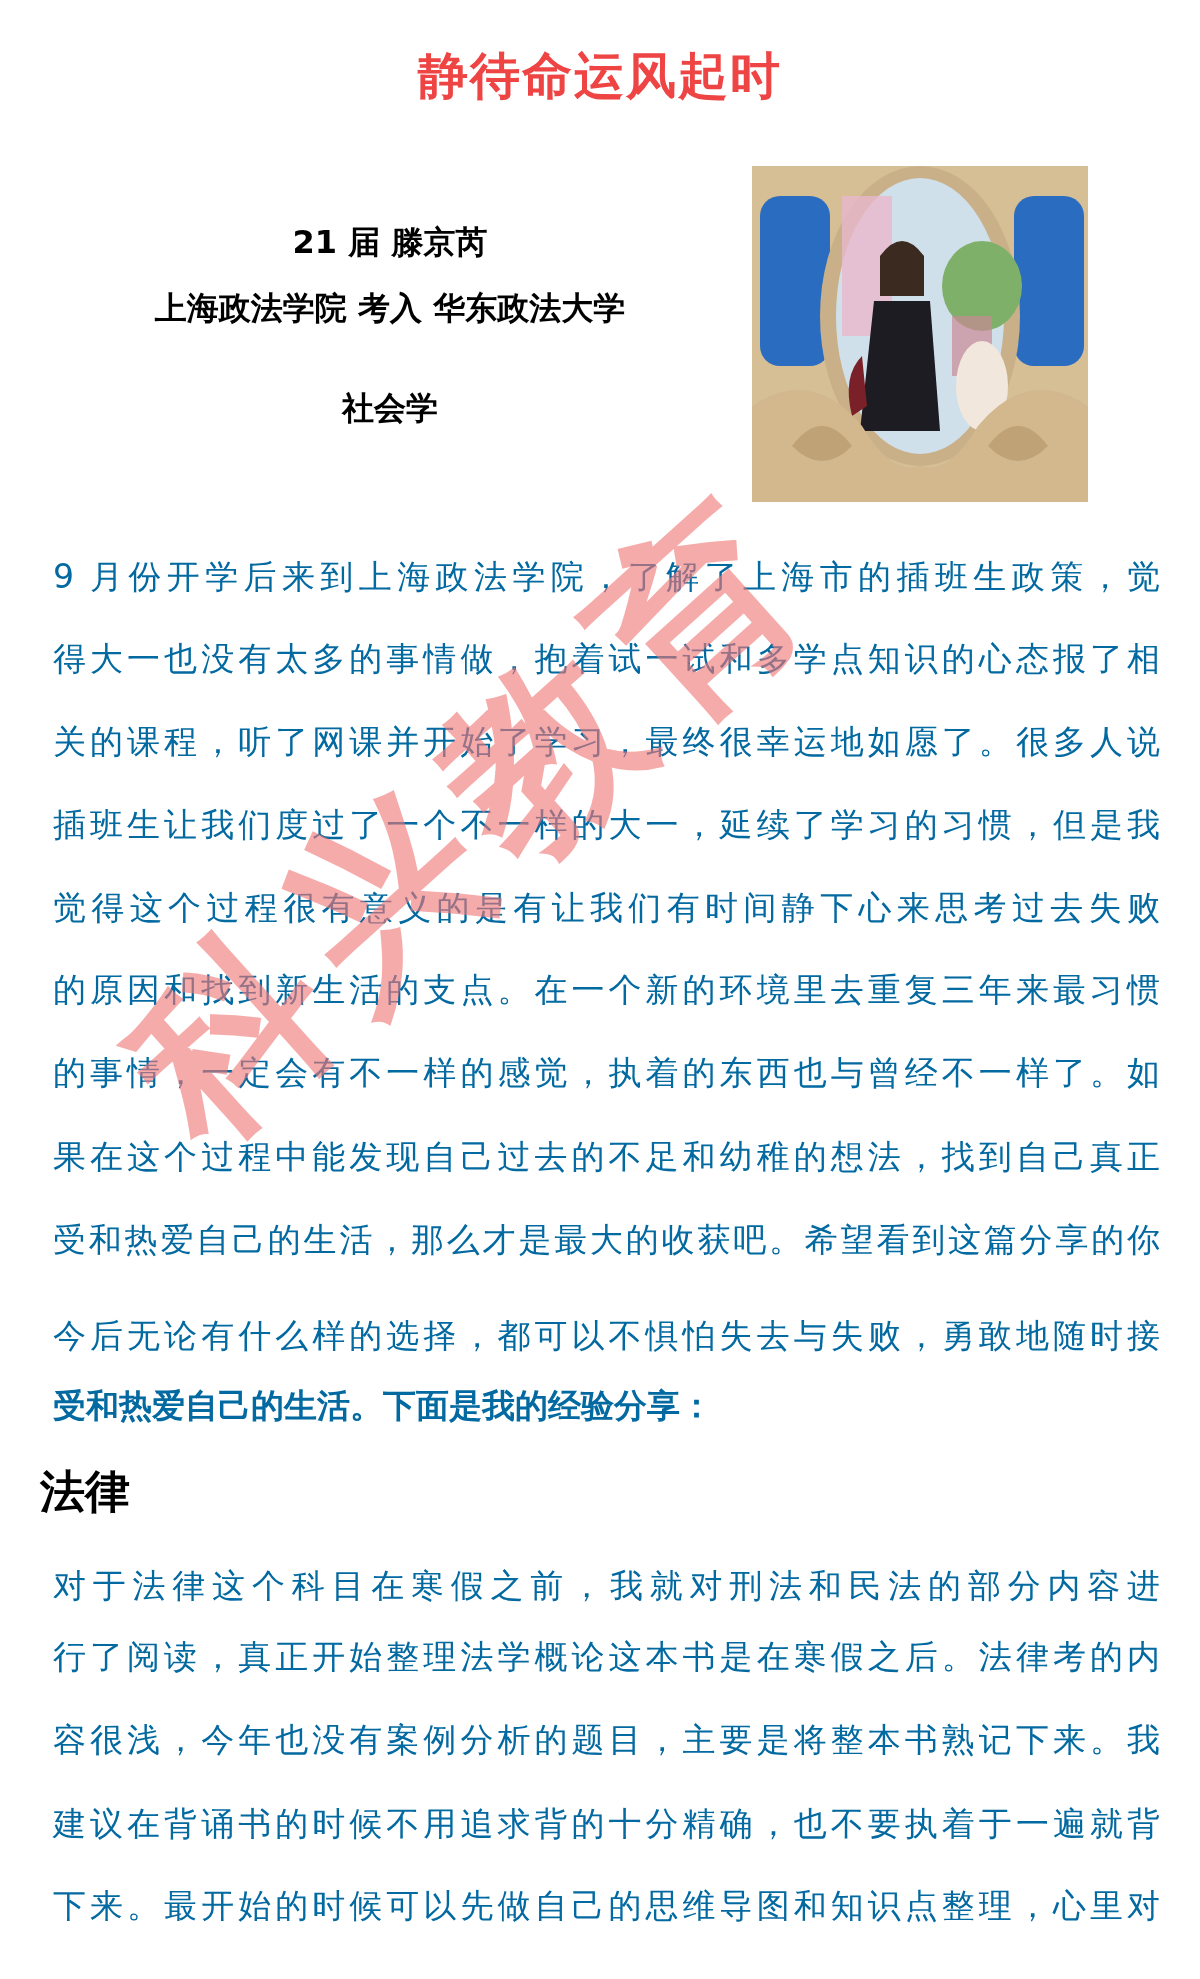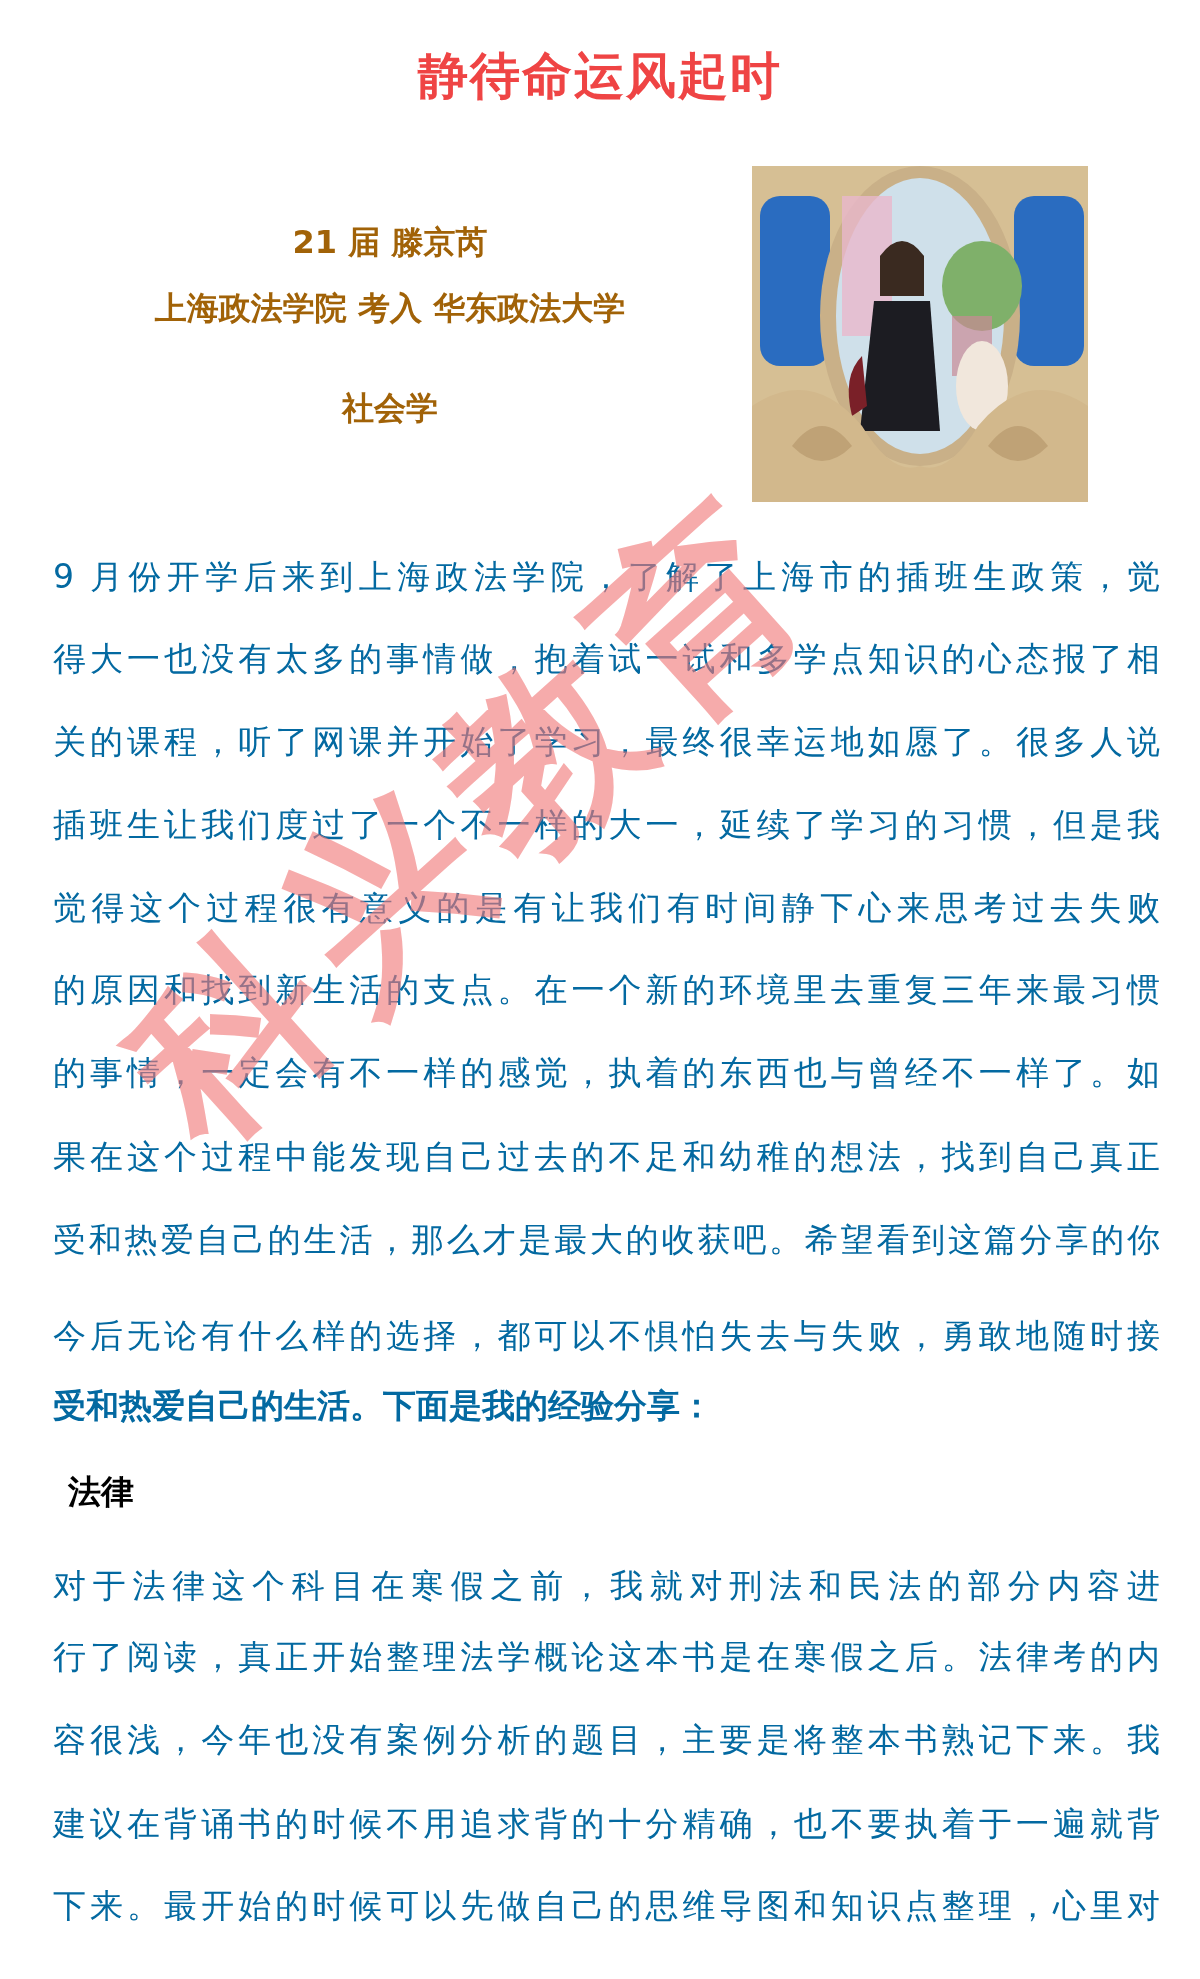--- a/index.html
+++ b/index.html
@@ -1,28 +1,28 @@
 <!DOCTYPE html>
 <html><head>
 <meta charset="utf-8">
 <style>
   html, body { margin:0; padding:0; background:#ffffff; }
   body { width:1200px; height:1979px; position:relative; overflow:hidden;
          font-family:"DejaVu Sans","Liberation Sans",sans-serif; color:#111111; }
   .title { position:absolute; left:0; width:1200px; top:40px; height:72px; line-height:72px;
            text-align:center; font-size:50px; font-weight:bold; letter-spacing:2px; color:#ef4444; }
   .meta { position:absolute; left:60px; width:660px; text-align:center; font-weight:bold;
-          font-size:32px; color:#a16207; }
+          font-size:32px; color:#000000; }
   .meta-line { position:absolute; left:0; width:660px; height:50px; line-height:50px; }
   .photo { position:absolute; left:752px; top:166px; width:336px; height:336px; overflow:hidden;
            background:#d9c39a; }
   .body-line { position:absolute; left:53px; width:1107px; height:60px; line-height:60px;
                font-size:33px; white-space:nowrap; text-align-last:justify; text-align:justify; color:#0369a1; }
   .body-line.last { text-align-last:left; }
-  .heading { position:absolute; left:68px; height:60px; line-height:60px; font-size:33px; font-weight:bold; color:#000; }
+  .heading { position:absolute; left:40px; height:60px; line-height:60px; font-size:45px; font-weight:bold; color:#000; }
   .watermark { position:absolute; left:160px; top:1000px; width:1100px; height:200px;
                transform-origin:0 50%; transform:rotate(-42deg);
                font-size:190px; line-height:200px; font-weight:bold; color:rgba(240,120,120,0.62);
                letter-spacing:20px; pointer-events:none; white-space:nowrap; }
 </style>
 </head>
 <body>
 
 <div class="title">静待命运风起时</div>
 

